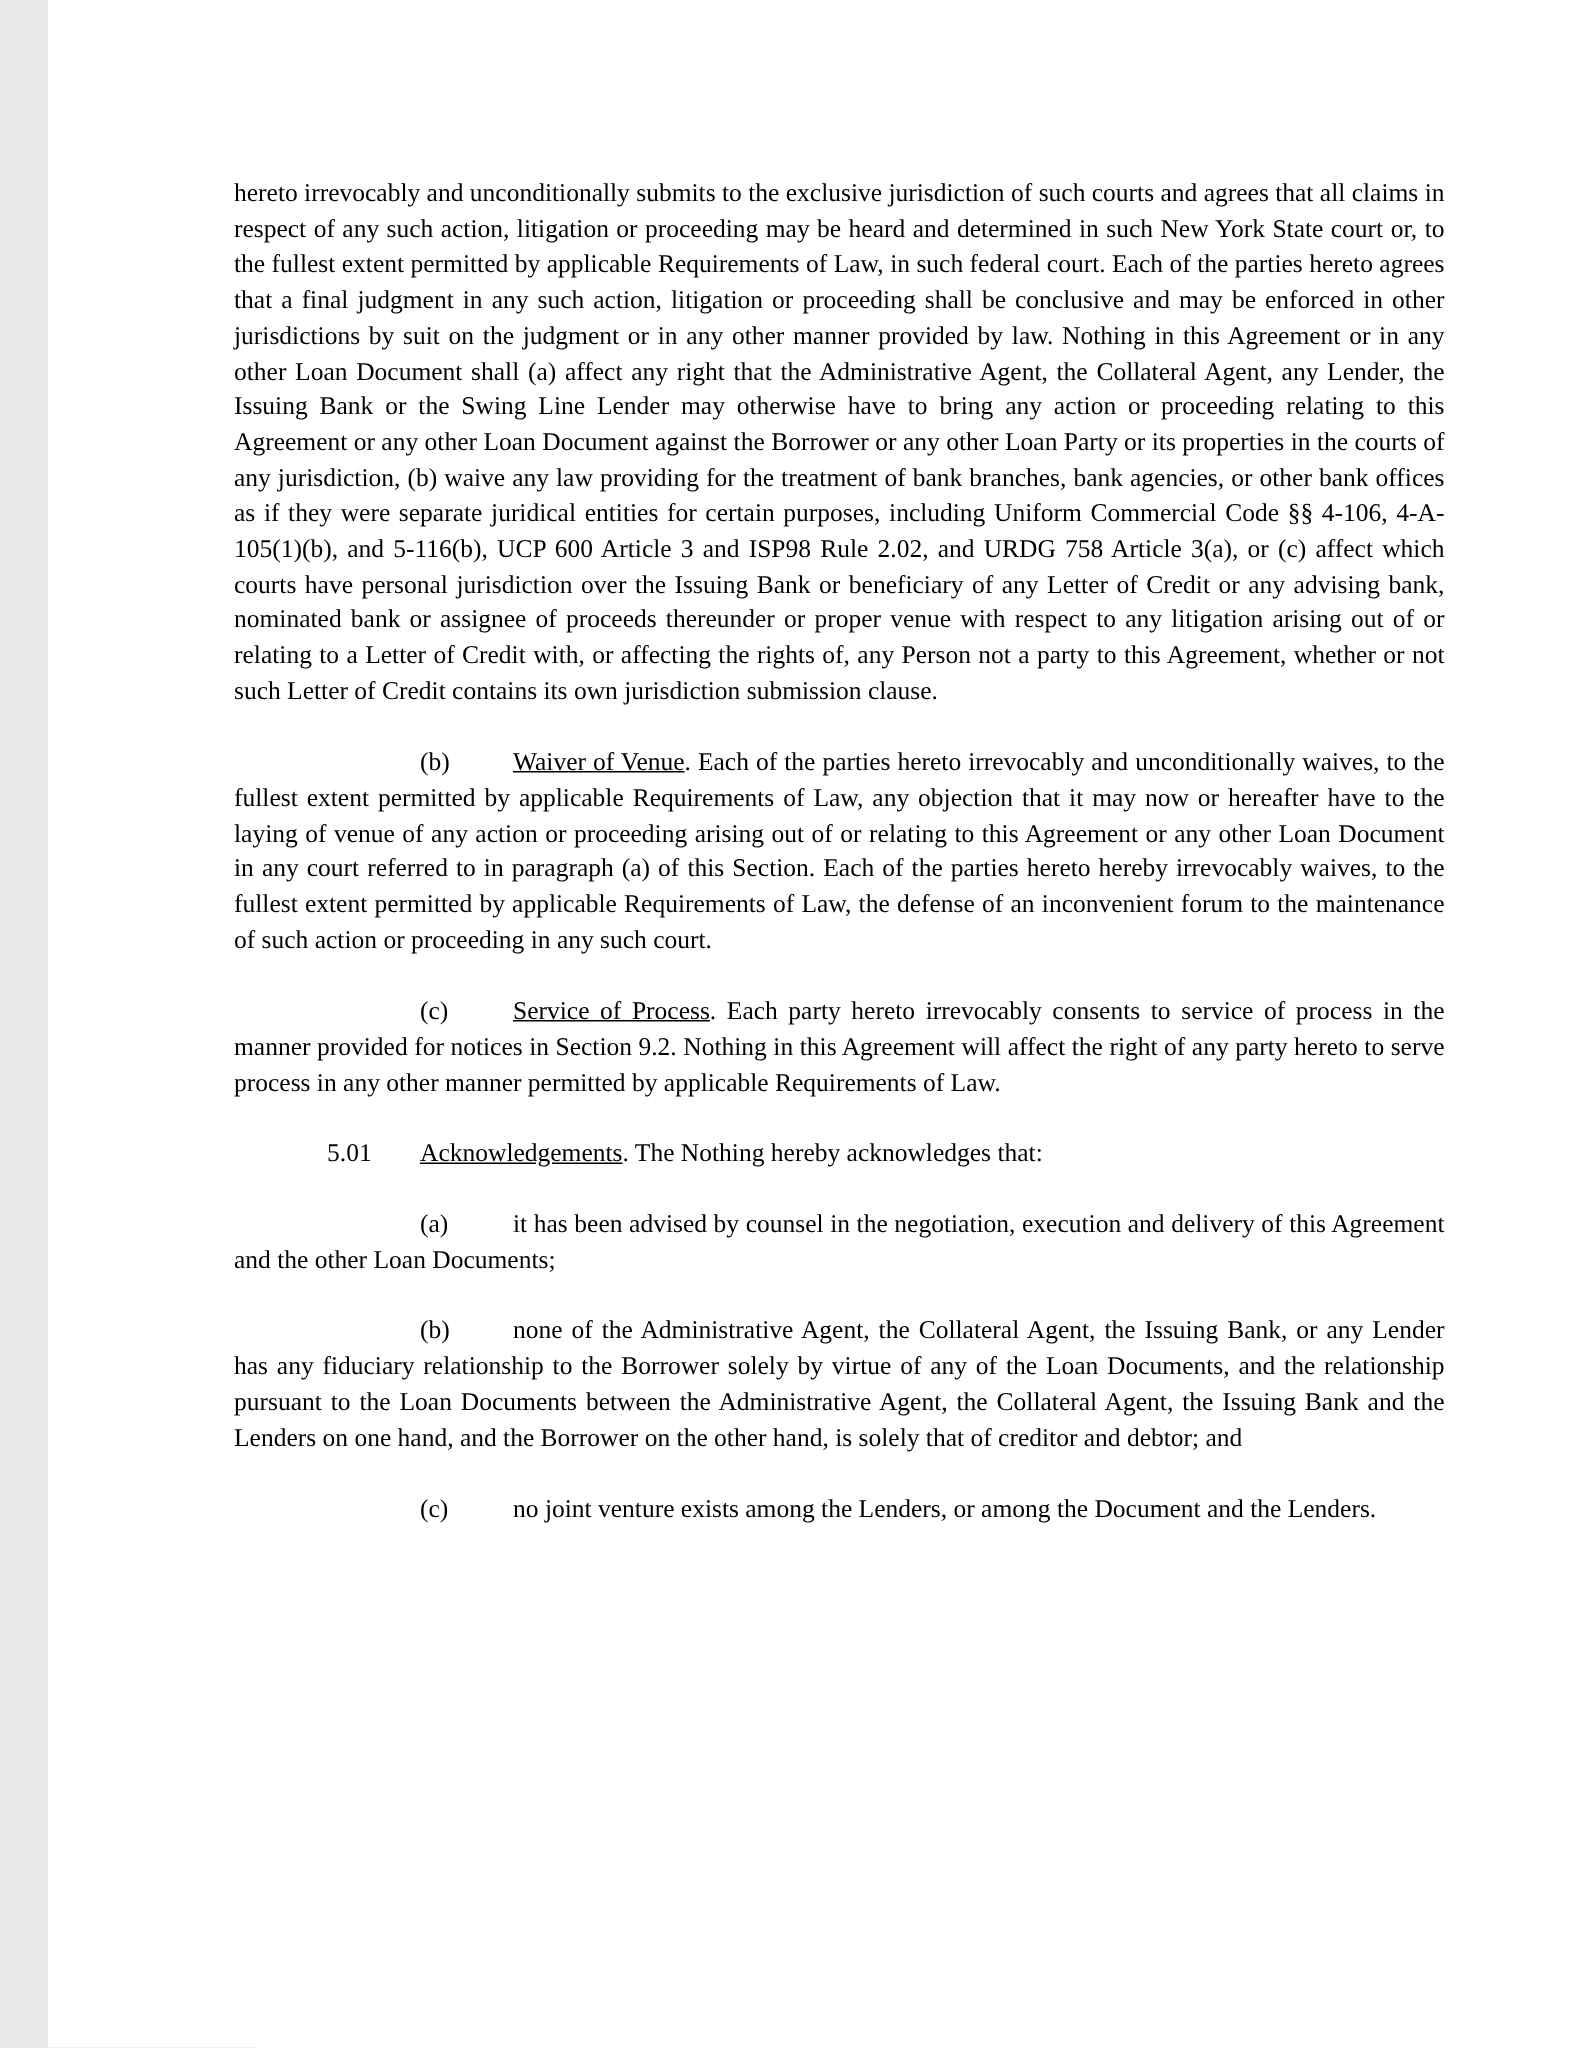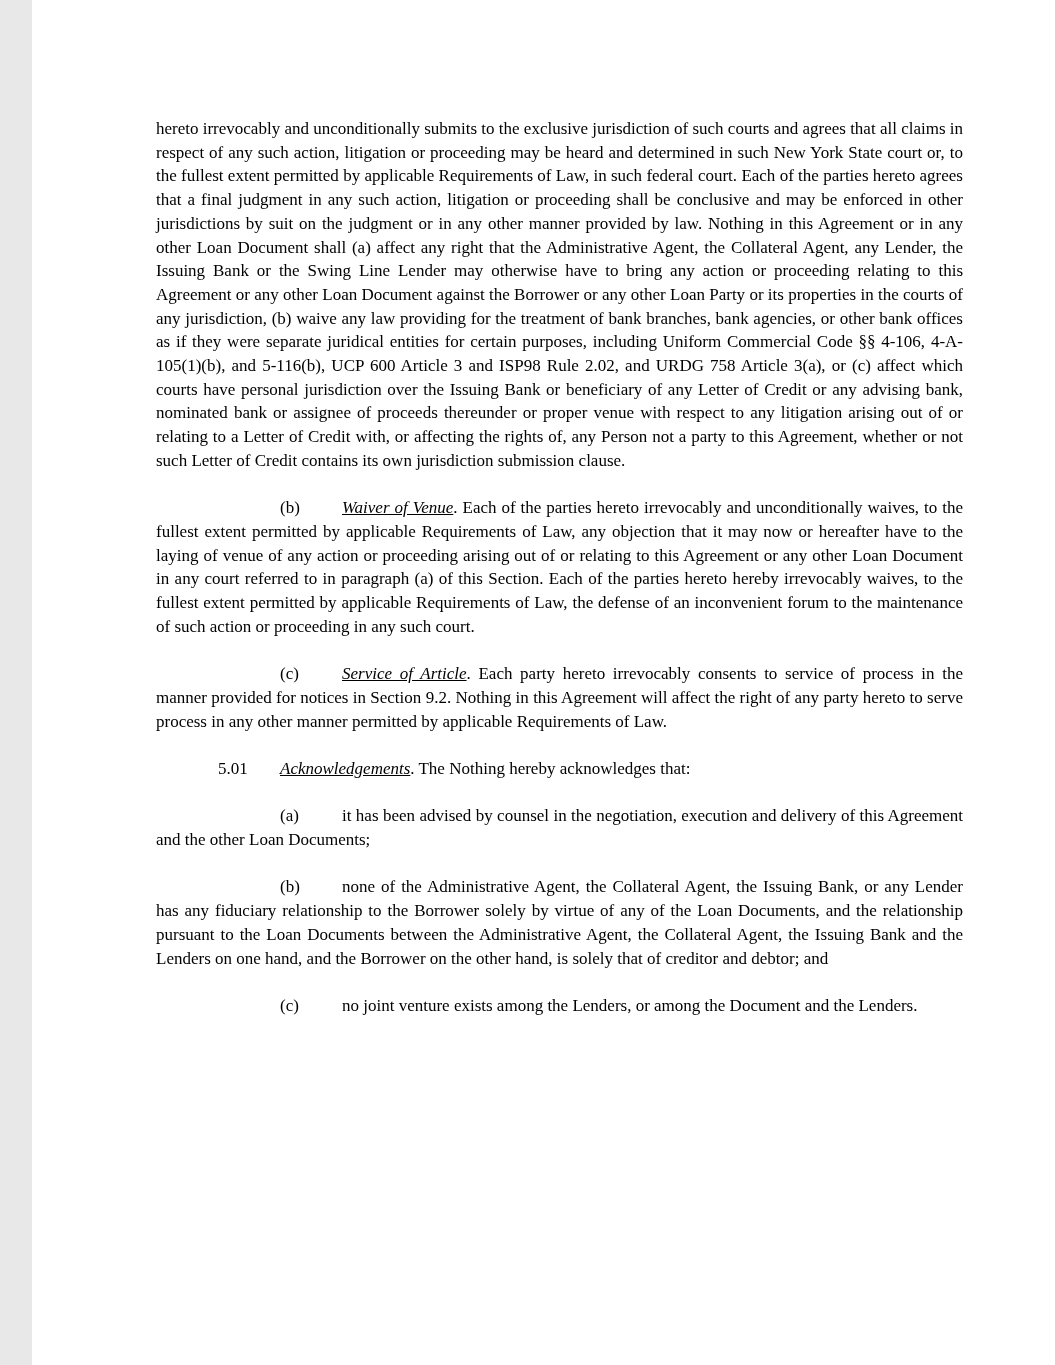--- a/index.html
+++ b/index.html
@@ -29,40 +29,40 @@
     margin: 0 0 23.7px 0;
   }
   p.para:last-child { margin-bottom: 0; }
   .indent-1 { text-indent: 62px; }   
   .indent-2 { text-indent: 124px; }  
   .marker {
     display: inline-block;
     width: 62px;                      
     text-indent: 0;
   }
-  .heading-u { text-decoration: underline; font-style: italic; }
+  .heading-u { text-decoration: underline; }
   .page-number {
     position: absolute;
     bottom: 56px; left: 0;
     width: 100%;
     text-align: right;
     font-size: 17px;
   }
 </style>
 </head>
 <body>
 
 <div class="page">
   <div class="content">
 
     <p class="para">hereto irrevocably and unconditionally submits to the exclusive jurisdiction of such courts and agrees that all claims in respect of any such action, litigation or proceeding may be heard and determined in such New York State court or, to the fullest extent permitted by applicable Requirements of Law, in such federal court.  Each of the parties hereto agrees that a final judgment in any such action, litigation or proceeding shall be conclusive and may be enforced in other jurisdictions by suit on the judgment or in any other manner provided by law.  Nothing in this Agreement or in any other Loan Document shall (a) affect any right that the Administrative Agent, the Collateral Agent, any Lender, the Issuing Bank or the Swing Line Lender may otherwise have to bring any action or proceeding relating to this Agreement or any other Loan Document against the Borrower or any other Loan Party or its properties in the courts of any jurisdiction, (b) waive any law providing for the treatment of bank branches, bank agencies, or other bank offices as if they were separate juridical entities for certain purposes, including Uniform Commercial Code §§ 4-106, 4-A-105(1)(b), and 5-116(b), UCP 600 Article 3 and ISP98 Rule 2.02, and URDG 758 Article 3(a), or (c) affect which courts have personal jurisdiction over the Issuing Bank or beneficiary of any Letter of Credit or any advising bank, nominated bank or assignee of proceeds thereunder or proper venue with respect to any litigation arising out of or relating to a Letter of Credit with, or affecting the rights of, any Person not a party to this Agreement, whether or not such Letter of Credit contains its own jurisdiction submission clause.</p>
 
     <p class="para indent-2"><span class="marker">(b)</span><span class="heading-u">Waiver of Venue</span><span>.  Each of the parties hereto irrevocably and unconditionally waives, to the fullest extent permitted by applicable Requirements of Law, any objection that it may now or hereafter have to the laying of venue of any action or proceeding arising out of or relating to this Agreement or any other Loan Document in any court referred to in paragraph (a) of this Section.  Each of the parties hereto hereby irrevocably waives, to the fullest extent permitted by applicable Requirements of Law, the defense of an inconvenient forum to the maintenance of such action or proceeding in any such court.</span></p>
 
-    <p class="para indent-2"><span class="marker">(c)</span><span class="heading-u">Service of Article</span><span>.  Each party hereto irrevocably consents to service of process in the manner provided for notices in Section 9.2.  Nothing in this Agreement will affect the right of any party hereto to serve process in any other manner permitted by applicable Requirements of Law.</span></p>
+    <p class="para indent-2"><span class="marker">(c)</span><span class="heading-u">Service of Process</span><span>.  Each party hereto irrevocably consents to service of process in the manner provided for notices in Section 9.2.  Nothing in this Agreement will affect the right of any party hereto to serve process in any other manner permitted by applicable Requirements of Law.</span></p>
 
     <p class="para indent-1"><span class="marker">5.01</span><span class="heading-u">Acknowledgements</span><span>.  The Nothing hereby acknowledges that:</span></p>
 
     <p class="para indent-2"><span class="marker">(a)</span><span>it has been advised by counsel in the negotiation, execution and delivery of this Agreement and the other Loan Documents;</span></p>
 
     <p class="para indent-2"><span class="marker">(b)</span><span>none of the Administrative Agent, the Collateral Agent, the Issuing Bank, or any Lender has any fiduciary relationship to the Borrower solely by virtue of any of the Loan Documents, and the relationship pursuant to the Loan Documents between the Administrative Agent, the Collateral Agent, the Issuing Bank and the Lenders on one hand, and the Borrower on the other hand, is solely that of creditor and debtor; and</span></p>
 
     <p class="para indent-2"><span class="marker">(c)</span><span>no joint venture exists among the Lenders, or among the Document and the Lenders.</span></p>
 
   </div>

